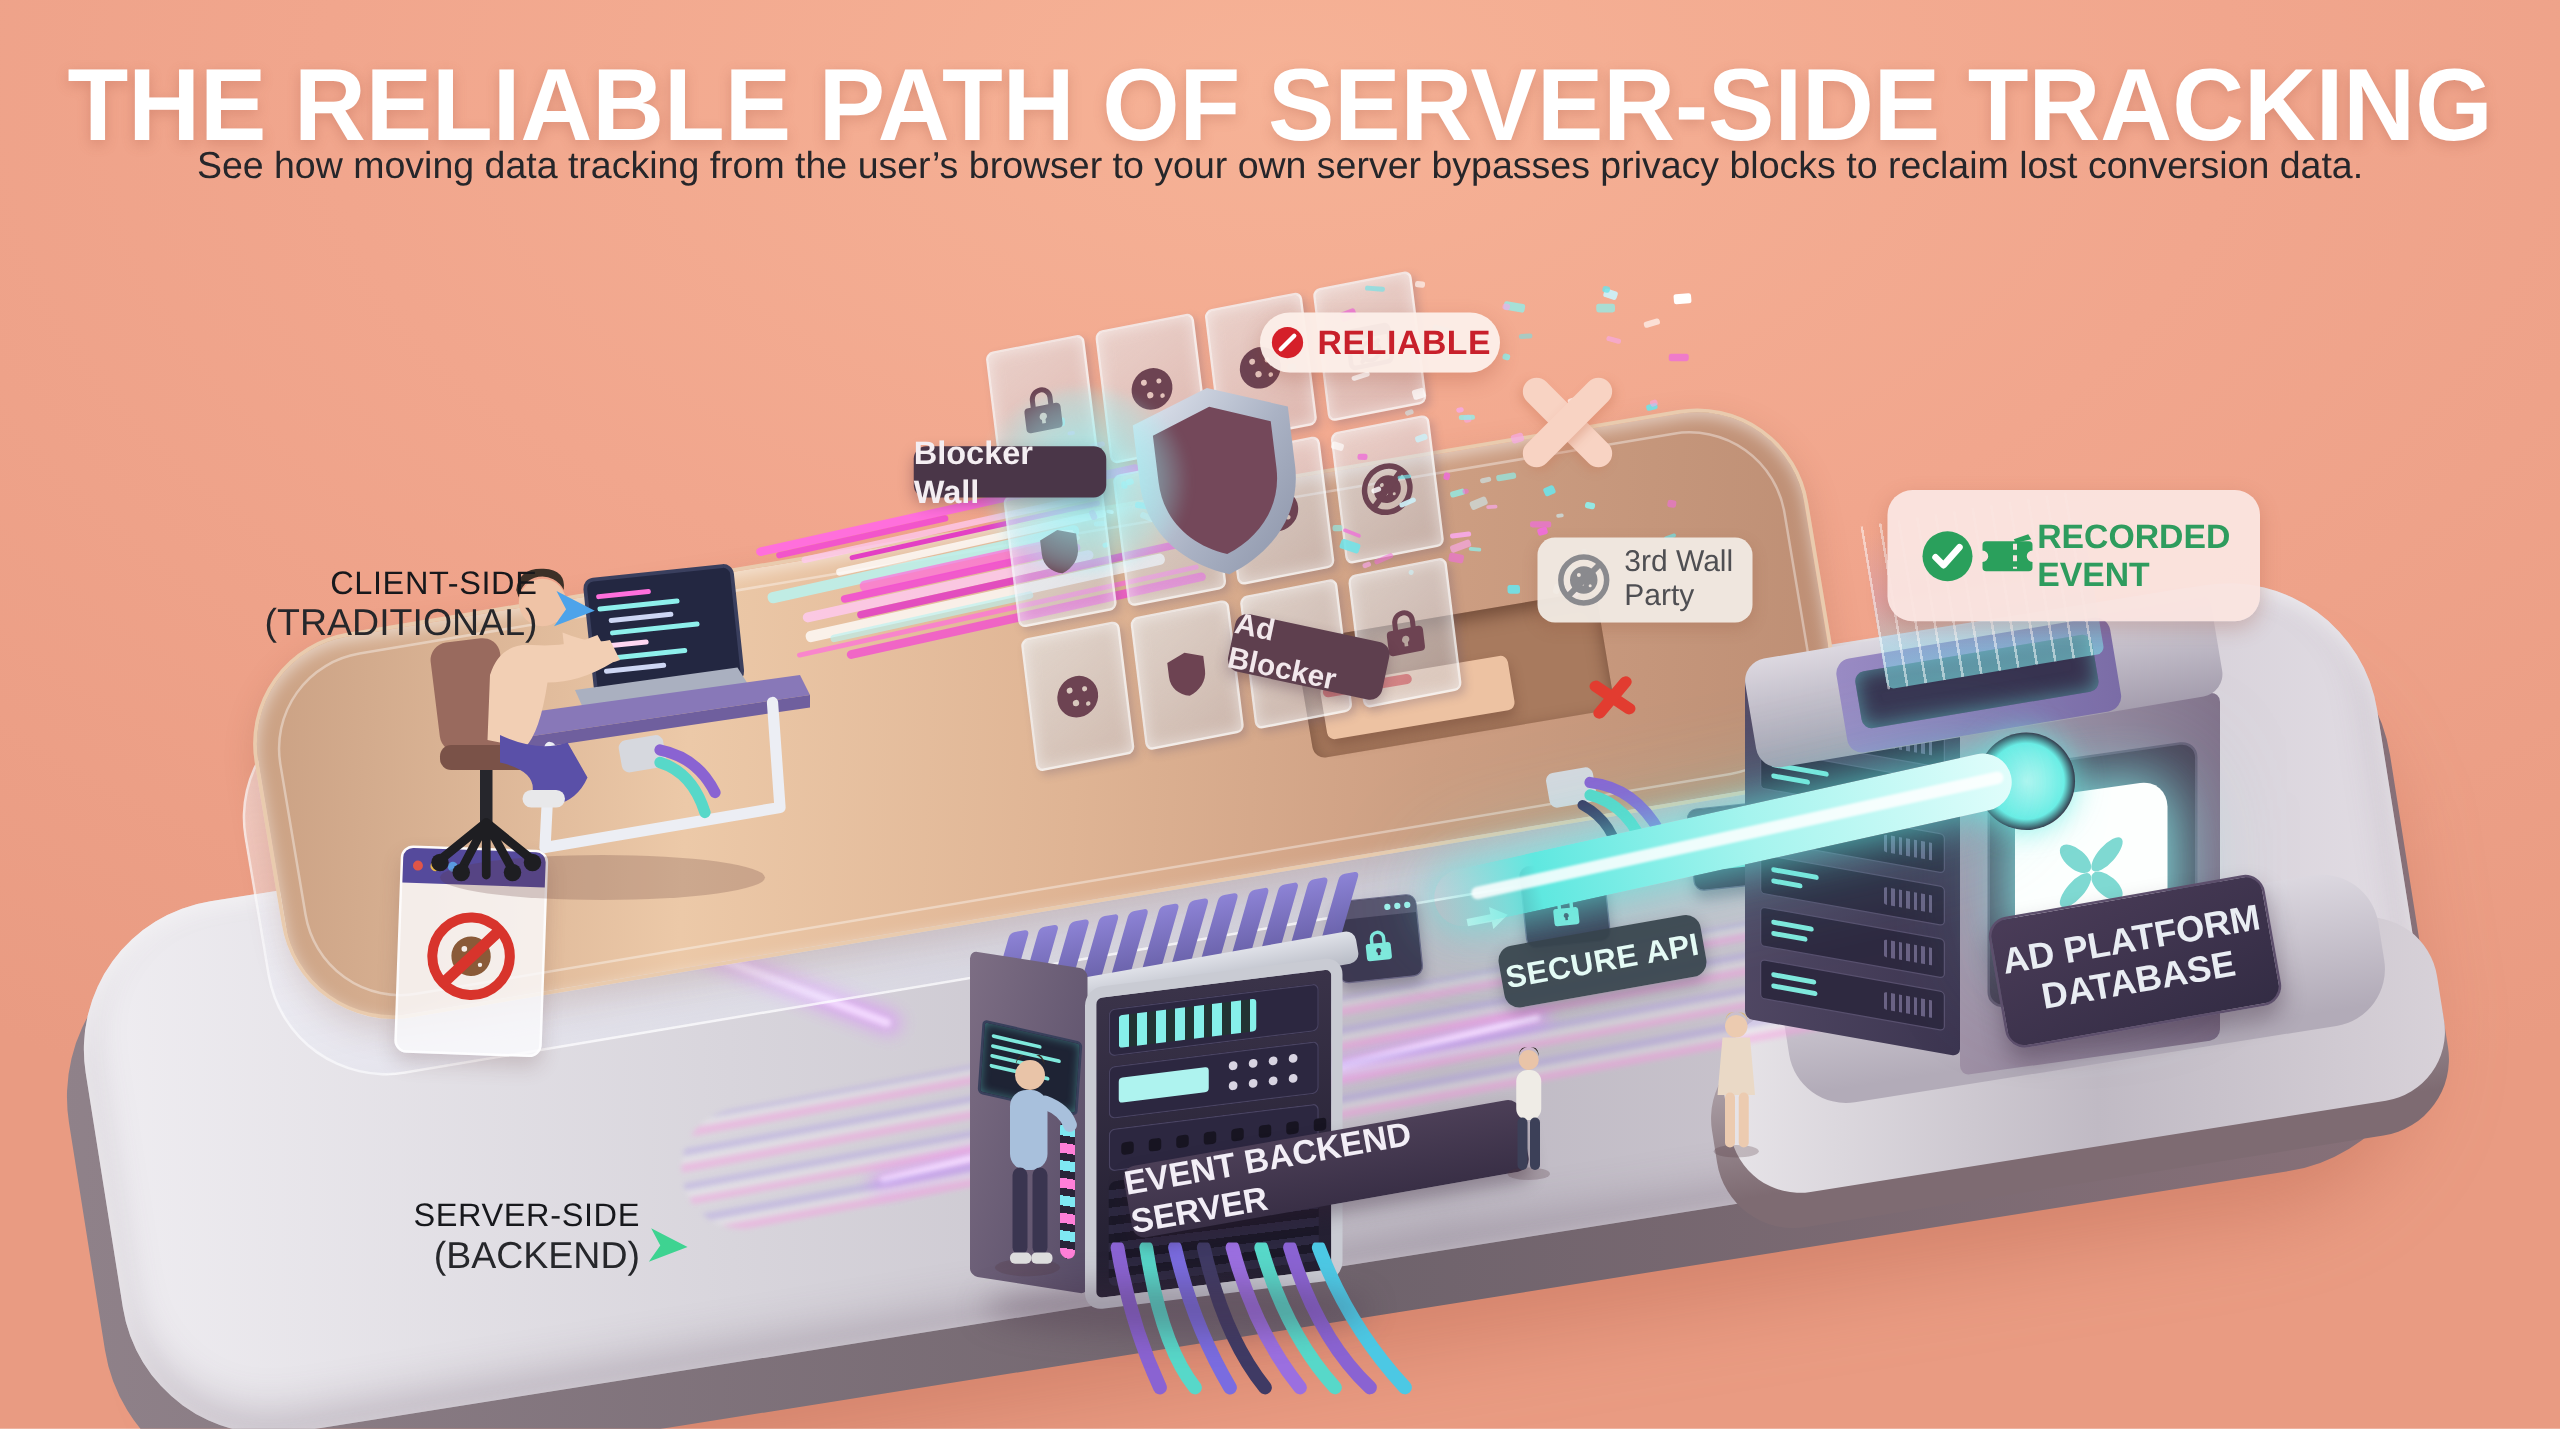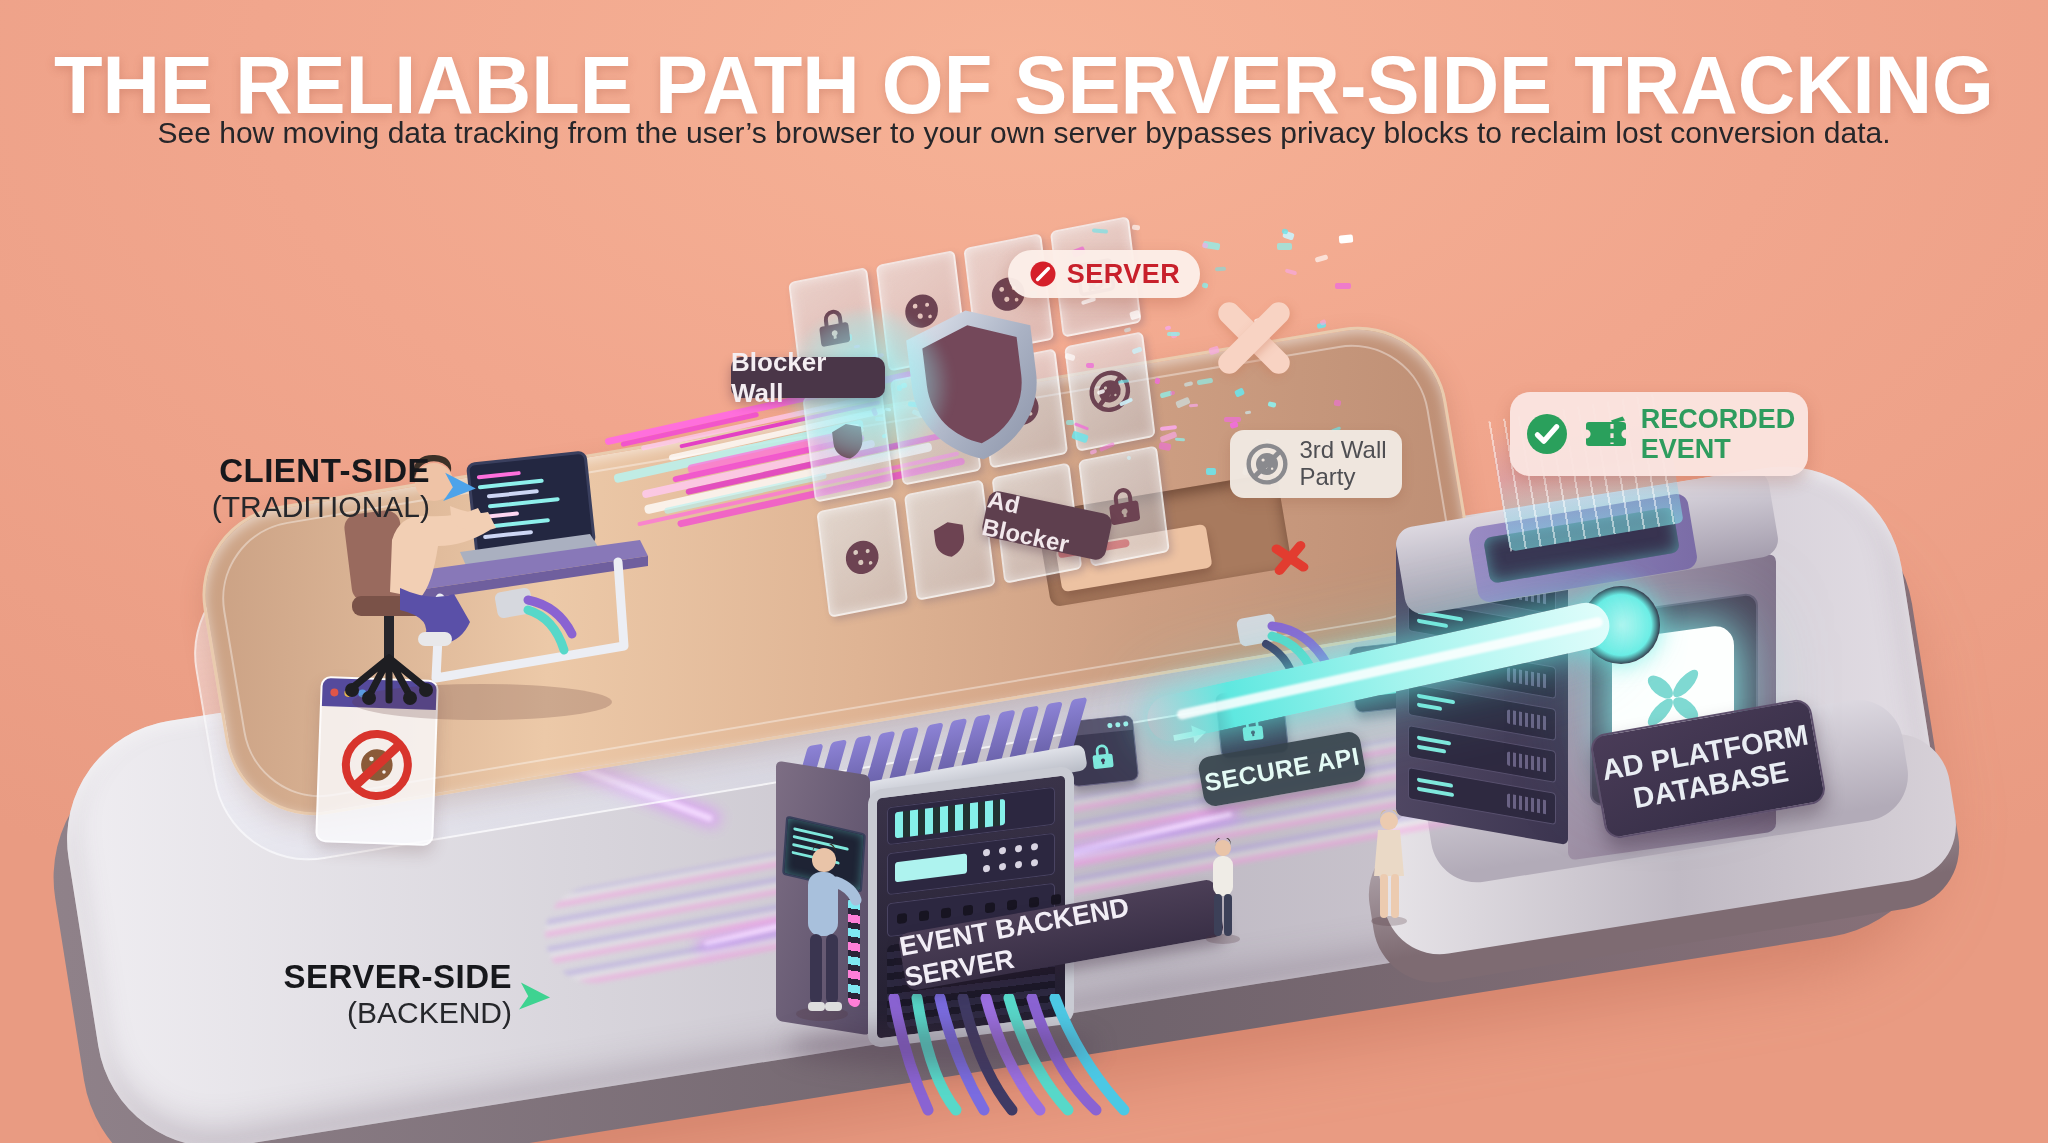--- a/index.html
+++ b/index.html
@@ -107,39 +107,39 @@
   [data-name="blocked-x-mark"]{left:1208px;top:292px;width:92px;height:92px;}
   [data-name="blocked-x-mark"] i{position:absolute;left:0;top:35px;width:92px;height:22px;border-radius:11px;
     background:#f8d3c3;box-shadow:0 4px 8px rgba(200,120,90,.35);}
   [data-name="blocked-x-mark"] i:nth-child(1){transform:rotate(45deg);}
   [data-name="blocked-x-mark"] i:nth-child(2){transform:rotate(-45deg);}
   [data-name="third-party-cookie-badge"]{left:1230px;top:430px;width:172px;height:68px;border-radius:14px;gap:10px;
     background:rgba(240,233,226,.96);box-shadow:0 5px 12px rgba(140,80,60,.22);}
   [data-name="third-party-cookie-badge"] svg{width:44px;height:44px;color:#8a8a8e;}
   .badge-lines{display:flex;flex-direction:column;line-height:1.12;}
   [data-name="third-party-cookie-badge"] .badge-lines span{color:#4f4f53;font-size:24px;font-weight:400;}
-  [data-name="recorded-sale-badge"]{left:1510px;top:392px;width:298px;height:84px;border-radius:20px;gap:11px;
+  [data-name="recorded-sale-badge"]{left:1510px;top:392px;width:298px;height:105px;border-radius:20px;
     background:rgba(250,228,224,.96);box-shadow:0 6px 16px rgba(150,70,50,.25);}
   [data-name="recorded-sale-badge"] svg{width:48px;height:48px;}
   [data-name="check-circle-icon"]{color:#2aa05c;}
   [data-name="ticket-icon"]{color:#2aa05c;}
   [data-name="recorded-sale-badge"] .badge-lines span{color:#2e9c5e;font-size:27px;font-weight:700;}
   [data-name="secure-api-sign"]{left:1200px;top:744px;width:164px;height:50px;border-radius:12px;
     background:rgba(55,68,76,.93);color:#e4fbf5;font-size:25px;font-weight:700;letter-spacing:.5px;
     transform:rotate(-10deg);box-shadow:0 5px 12px rgba(40,40,60,.3);}
   [data-name="event-backend-server-sign"]{left:900px;top:906px;width:322px;height:58px;border-radius:10px;
     background:linear-gradient(#4c3f57,#392f46);color:#f2eef6;font-size:27px;font-weight:700;
     transform:rotate(-10deg);box-shadow:0 8px 14px rgba(50,30,50,.35);}
   [data-name="ad-platform-database-sign"]{left:1596px;top:716px;width:224px;height:106px;border-radius:16px;
     background:linear-gradient(160deg,#4a3c58,#332c44);border:2px solid #5d4f6c;color:#e9edf3;
     font-size:29px;font-weight:700;transform:rotate(-10deg);flex-direction:column;line-height:1.15;
     box-shadow:0 10px 18px rgba(50,30,50,.35);}
   
   .zone-label{display:flex;flex-direction:column;align-items:flex-end;line-height:1.15;}
-  .zone-label .l1{font-size:33px;font-weight:700;color:#17181c;letter-spacing:.5px;}
+  .zone-label .l1{font-size:26px;font-weight:400;color:#17181c;letter-spacing:.5px;}
   .zone-label .l2{font-size:30px;font-weight:400;color:#26272b;}
   [data-name="client-side-label"]{left:190px;top:452px;width:240px;}
   [data-name="server-side-label"]{left:272px;top:958px;width:240px;}
   [data-name="client-arrow-icon"]{left:438px;top:468px;width:44px;height:40px;color:#4da3ea;transform:rotate(4deg);}
   [data-name="server-arrow-icon"]{left:514px;top:978px;width:42px;height:38px;color:#3ed391;transform:rotate(4deg);}
   
   .lock-tile{width:66px;height:64px;border-radius:8px;background:#3d3952;border:1px solid #6a6584;
     transform:rotate(-6deg);box-shadow:0 6px 10px rgba(50,40,70,.35);}
   .lock-tile .bar{position:absolute;left:0;top:0;right:0;height:14px;border-radius:7px 7px 0 0;background:#59546e;}
   .lock-tile .bar b{position:absolute;top:5px;width:5px;height:5px;border-radius:50%;background:#9ff0ea;}
@@ -719,21 +719,21 @@
 <div class="abs pill" data-name="privacy-wall-sign">
   <span data-name="privacy-wall-label">Blocker Wall</span>
 </div>
 <div class="abs pill" data-name="ad-blocker-sign">
   <span data-name="ad-blocker-label">Ad Blocker</span>
 </div>
 <div class="abs pill" data-name="blocked-badge">
   <svg data-name="no-entry-icon" viewBox="0 0 24 24">
       <use href="#sym-no-entry"></use>
     </svg>
-  <span data-name="blocked-label">SERVER</span>
+  <span data-name="blocked-label">RELIABLE</span>
 </div>
 <div class="abs pill" data-name="third-party-cookie-badge">
   <svg data-name="cookie-blocked-icon" viewBox="0 0 24 24">
       <use href="#sym-no-cookie"></use>
     </svg>
   <div class="badge-lines">
     <span data-name="third-party-cookie-line1">3rd Wall</span>
     <span data-name="third-party-cookie-line2">Party</span>
   </div>
 </div>

